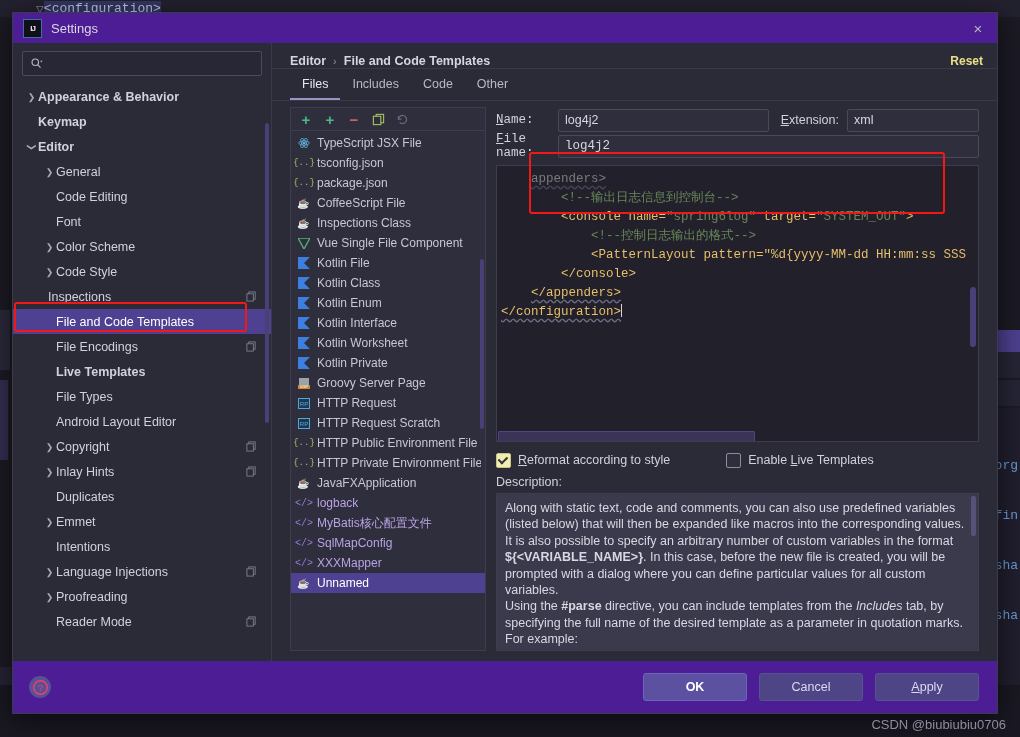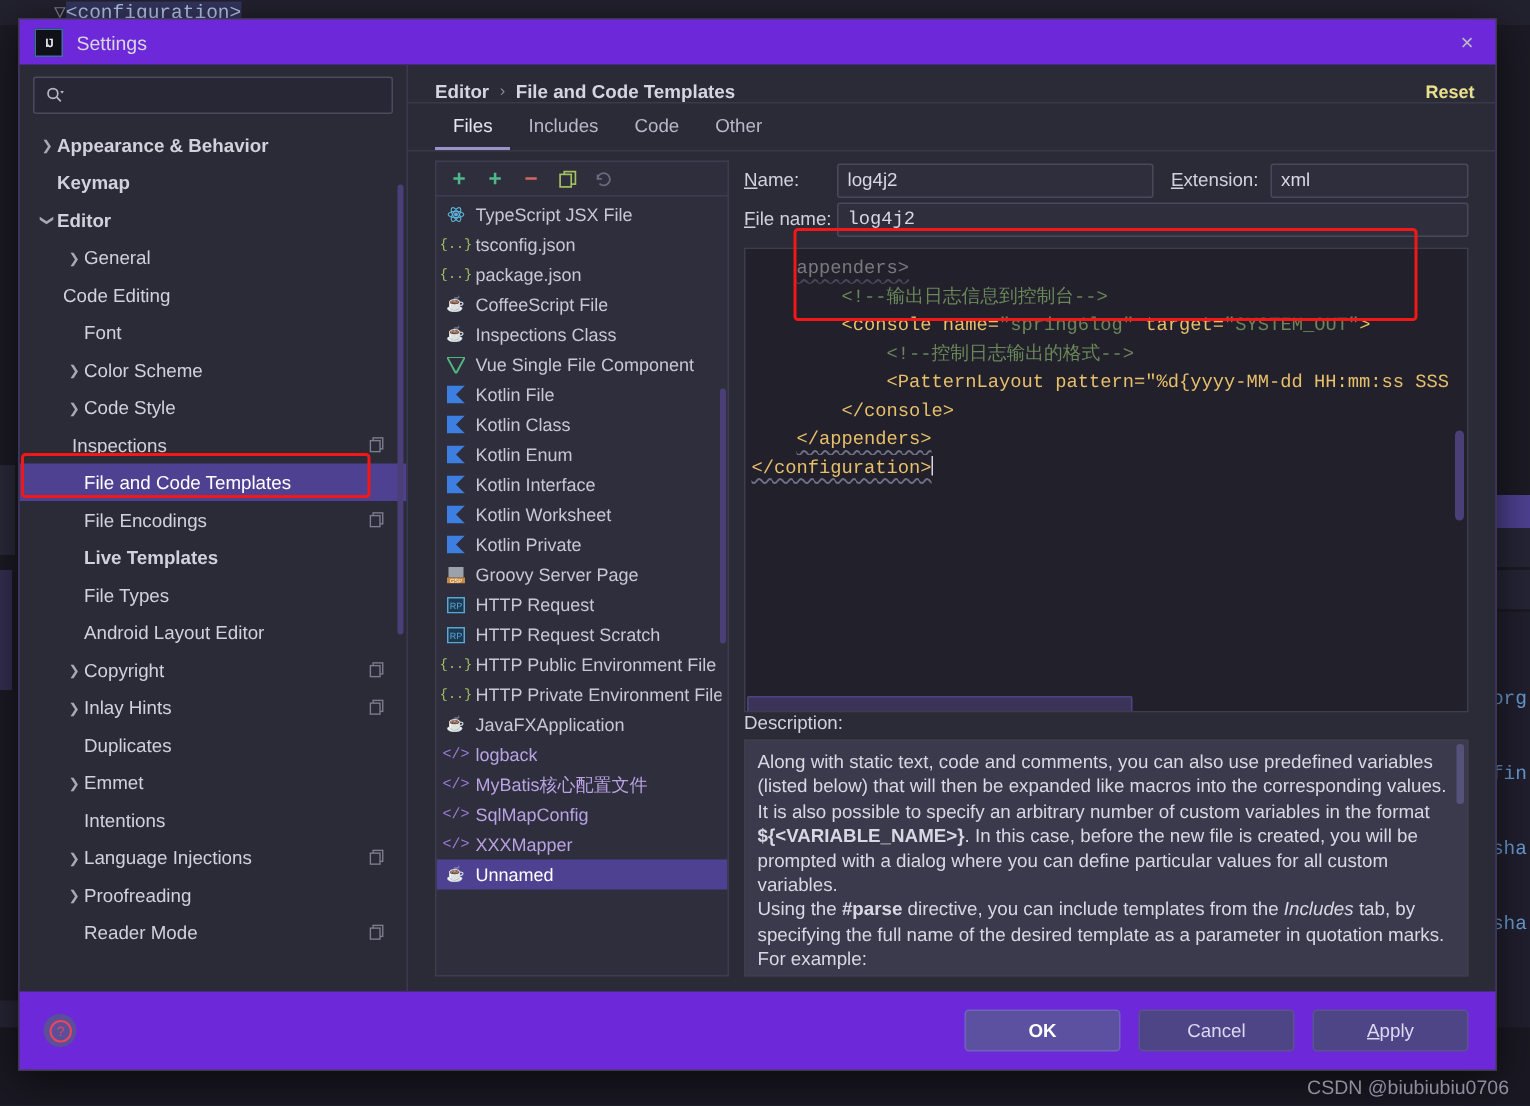--- a/index.html
+++ b/index.html
@@ -20,21 +20,21 @@
   .bg-right-col{position:absolute;right:0;top:17px;width:44px;bottom:0;background:#1c1b25;}
   .bg-strip{position:absolute;background:#262536;}
   .bg-code{position:absolute;font-family:"Liberation Mono", monospace;font-size:13px;color:#6a9ed6;white-space:pre;}
   .bg-gutterline{position:absolute;width:2px;background:#9876aa;}
   .bg-purplebar{position:absolute;background:#3b2f63;}
   .bg-leftstub{position:absolute;background:#2b2a3b;}
 
   
   #settings-dialog{
     position:absolute;left:12px;top:12px;width:984px;height:700px;
-    background:#6d28d9;border:1px solid #3c3b4c;
+    background:#4c1d95;border:1px solid #3c3b4c;
     box-shadow:0 6px 26px rgba(0,0,0,.62);
     display:flex;flex-direction:column;
   }
   .titlebar{height:30px;display:flex;align-items:center;padding:0 6px 0 10px;flex:0 0 auto;}
   .ij-logo{width:17px;height:17px;background:#101018;border:1px solid #3d6fa5;
     display:flex;align-items:center;justify-content:center;
     font-size:8px;font-weight:bold;color:#e8e8f0;letter-spacing:-1px;margin-right:9px;}
   .title-text{font-size:13px;color:#d9d7e2;flex:1;}
   .close-btn{width:26px;height:24px;display:flex;align-items:center;justify-content:center;
     color:#b9b7c6;font-size:15px;cursor:pointer;}
@@ -96,21 +96,21 @@
   .tmpl-row.selected{background:#4e4191;}
   .tmpl-ico{width:14px;height:14px;flex:0 0 14px;margin-right:6px;display:flex;align-items:center;justify-content:center;font-size:10px;}
   .tmpl-name{font-size:12px;color:#c9c7d4;overflow:hidden;text-overflow:clip;}
   .tmpl-row.xmlrow .tmpl-name{color:#b9a3e3;}
   .tmpl-row.selected .tmpl-name{color:#ffffff;}
   .tmpl-scroll{position:absolute;right:1px;top:128px;width:4px;height:170px;background:#4a3f77;border-radius:2px;}
 
   
   .edit-col{flex:1;display:flex;flex-direction:column;min-width:0;position:relative;}
   .field-row{display:flex;align-items:center;height:26px;}
-  .field-lbl{font-size:12.5px;color:#d2d0db;width:62px;flex:0 0 62px;}
+  .field-lbl{font-size:12.5px;color:#d2d0db;width:62px;flex:0 0 62px;font-family:Liberation Mono, monospace;}
   .u{text-decoration:underline;}
   .txt-input{height:21px;background:#2f2e3d;border:1px solid #4a495c;border-radius:2px;
     display:flex;align-items:center;padding:0 6px;font-size:12.5px;color:#d8d6e2;}
   .name-input{flex:1;min-width:0;}
   .ext-lbl{font-size:12.5px;color:#d2d0db;margin:0 8px 0 12px;white-space:nowrap;}
   .ext-input{width:118px;flex:0 0 118px;}
   .fname-input{flex:1;min-width:0;font-family:"Liberation Mono",monospace;font-size:12.5px;}
   .code-area{flex:1;min-height:0;margin-top:6px;border:1px solid #3e3d4f;background:#21202b;
     position:relative;overflow:hidden;}
   .code-text{font-family:"Liberation Mono",monospace;font-size:12.5px;line-height:19px;
@@ -213,21 +213,21 @@
             <span class="lbl">Keymap</span>
           </div>
           <div class="tree-row bold" style="padding-left: 12px;">
             <span class="arrow" style="transform: rotate(90deg); display: inline-block;">❯</span>
             <span class="lbl">Editor</span>
           </div>
           <div class="tree-row" style="padding-left: 30px;">
             <span class="arrow">❯</span>
             <span class="lbl">General</span>
           </div>
-          <div class="tree-row" style="padding-left: 16px;">
+          <div class="tree-row" style="padding-left: 30px;">
             <span class="arrow"></span>
             <span class="lbl">Code Editing</span>
           </div>
           <div class="tree-row" style="padding-left: 30px;">
             <span class="arrow"></span>
             <span class="lbl">Font</span>
           </div>
           <div class="tree-row" style="padding-left: 30px;">
             <span class="arrow">❯</span>
             <span class="lbl">Color Scheme</span>
@@ -554,20 +554,27 @@
           <div class="code-area">
             <div class="code-text" id="code-text"><div style="opacity: 0.5;"><span class="c-punct">    </span><span class="c-punct squig">appenders&gt;</span></div><div><span class="c-punct">        </span><span class="c-com">&lt;!--输出日志信息到控制台--&gt;</span></div><div><span class="c-punct">        </span><span class="c-tag">&lt;console name=<span class="c-str">"spring6log"</span> target=<span class="c-str">"SYSTEM_OUT"</span>&gt;</span></div><div><span class="c-punct">            </span><span class="c-com">&lt;!--控制日志输出的格式--&gt;</span></div><div><span class="c-punct">            </span><span class="c-tag">&lt;PatternLayout pattern="%d{yyyy-MM-dd HH:mm:ss SSS</span></div><div><span class="c-punct">        </span><span class="c-tag">&lt;/console&gt;</span></div><div><span class="c-punct">    </span><span class="c-tag squig">&lt;/appenders&gt;</span></div><div><span class="c-punct"></span><span class="c-tag squig">&lt;/configuration&gt;</span><span class="caret"></span></div></div>
             <div class="vscroll-track">
               <div class="vscroll-thumb"></div>
             </div>
             <div class="hscroll-track">
               <div class="hscroll-thumb"></div>
             </div>
           </div>
 
+          <div class="chk-row">
+            <div class="chk on"></div>
+            <span class="chk-lbl"><span class="u">R</span>eformat according to style</span>
+            <span class="chk-gap"></span>
+            <div class="chk"></div>
+            <span class="chk-lbl">Enable <span class="u">L</span>ive Templates</span>
+          </div>
 
           <div class="desc-lbl">Description:</div>
           <div class="desc-box">
             <div class="desc-text" id="desc-text">
                 <div>Along with static text, code and comments, you can also use predefined variables (listed below) that will then be expanded like macros into the corresponding values.</div>
                 <div>It is also possible to specify an arbitrary number of custom variables in the format <b>${&lt;VARIABLE_NAME&gt;}</b>. In this case, before the new file is created, you will be prompted with a dialog where you can define particular values for all custom variables.</div>
                 <div>Using the <b>#parse</b> directive, you can include templates from the <i>Includes</i> tab, by specifying the full name of the desired template as a parameter in quotation marks. For example:</div>
               </div>
             <div class="desc-scroll"></div>
           </div>

